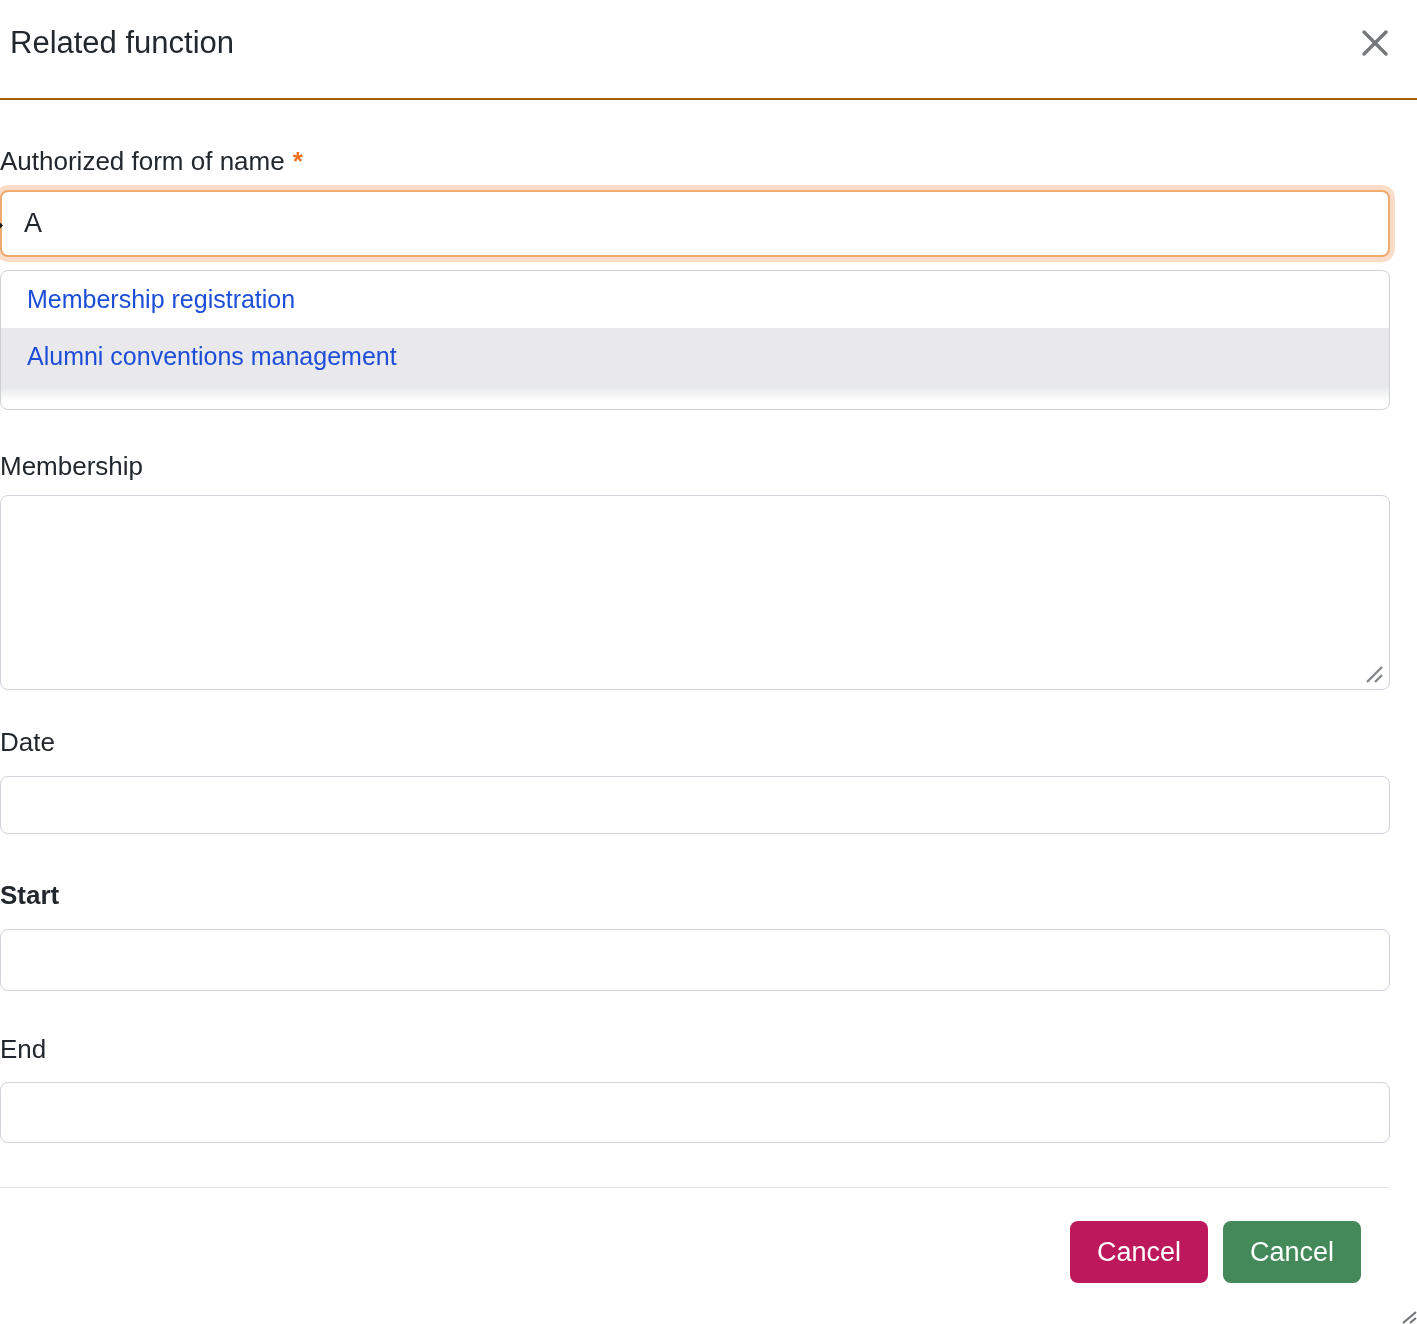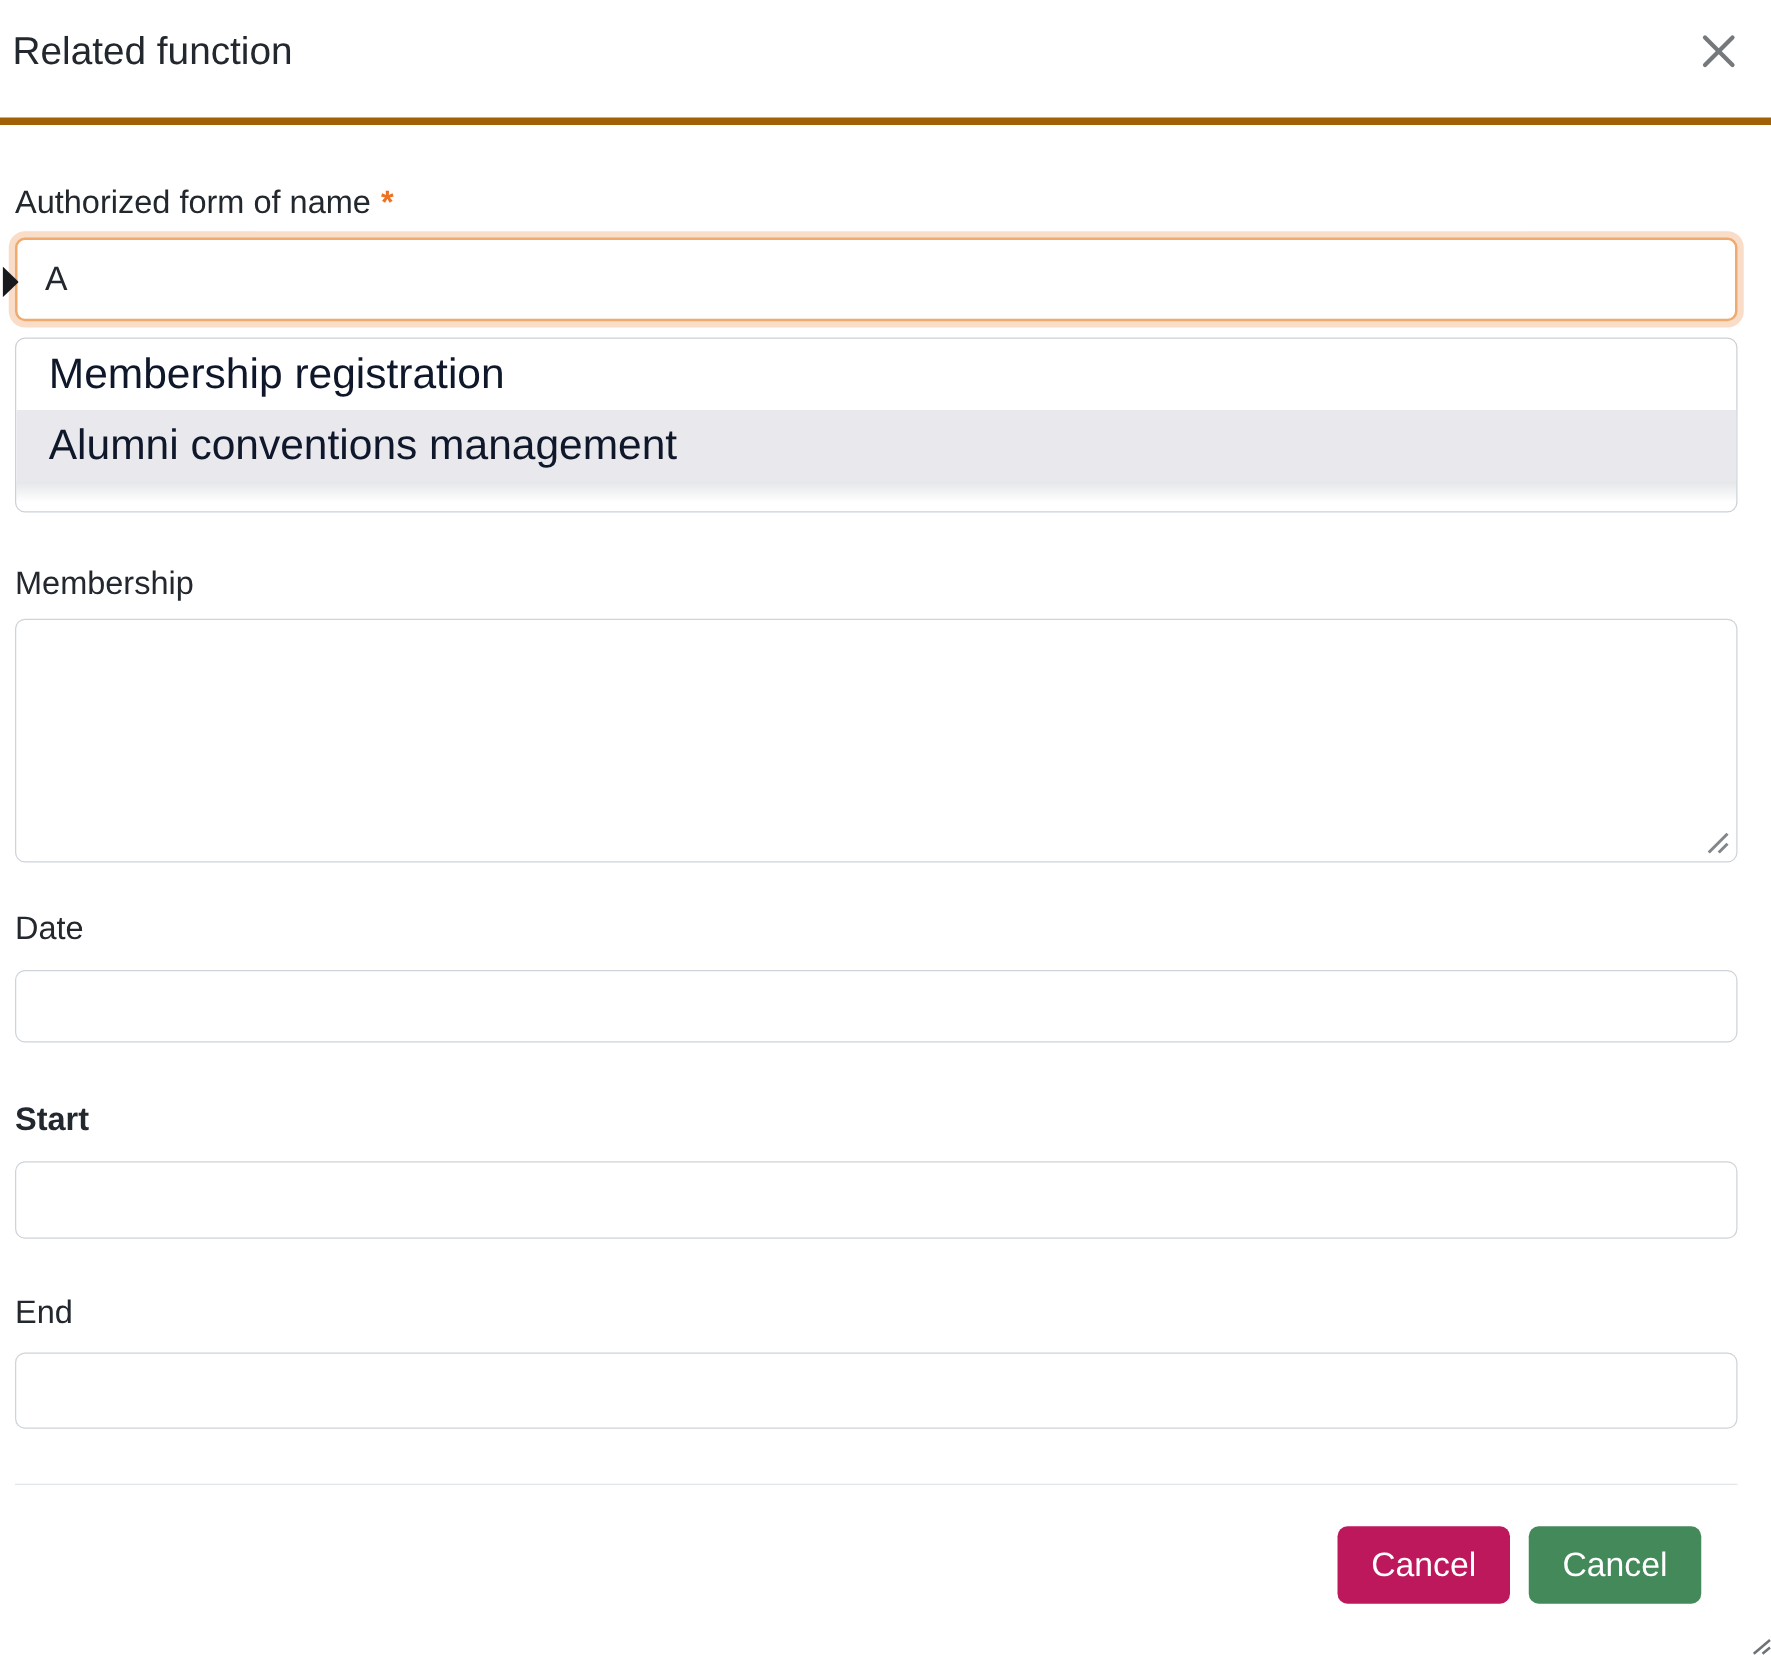--- a/index.html
+++ b/index.html
@@ -9,31 +9,31 @@
     position: relative; overflow: hidden;
     font-family: "Liberation Sans", "DejaVu Sans", sans-serif;
     color: #23282e;
   }
 
   
   .dialog-header {
     height: 100px;
     display: flex; align-items: center; justify-content: space-between;
     padding: 0 20px 12px 10px;
-    border-bottom: 6px solid #a16207;
+    border-bottom: 2px solid #a16207;
   }
   .dialog-title { font-size: 31px; font-weight: 400; color: #23282e; }
   .close-btn {
     background: none; border: none; cursor: pointer;
     width: 44px; height: 44px;
     display: flex; align-items: center; justify-content: center;
   }
 
   
-  .dialog-body { padding: 0 27px 0 12px; }
+  .dialog-body { padding: 0 27px 0 0; }
   .field-label {
     display: block; font-size: 26px; line-height: 36px; height: 36px;
     font-weight: 400; color: #23282e;
   }
   .req-star { color: #ed7120; font-weight: 700; margin-left: 8px; }
 
   .text-input {
     display: block; width: 100%;
     border: 1px solid #ced4da; border-radius: 8px;
     background: #fff; color: #23282e;
@@ -55,21 +55,21 @@
     clip-path: polygon(0 0, 100% 50%, 0 100%);
   }
 
   .autocomplete {
     margin-top: 13px;
     border: 1px solid #ccd1d6; border-radius: 8px;
     background: #fff; overflow: hidden;
   }
   .ac-option {
     height: 57px; line-height: 57px;
-    padding-left: 26px; font-size: 34px; color: #0f172a;
+    padding-left: 26px; font-size: 25px; color: #1d4ed8;
     cursor: pointer;
   }
   .ac-option.highlighted { background: #e9e9ed; }
   .ac-footer-space {
     height: 24px;
     background: linear-gradient(to bottom, rgba(108,115,125,0.18), rgba(255,255,255,0) 70%);
   }
 
   .f-desc { margin-top: 38px; }
   .f-desc .field-label { margin-bottom: 11px; }

